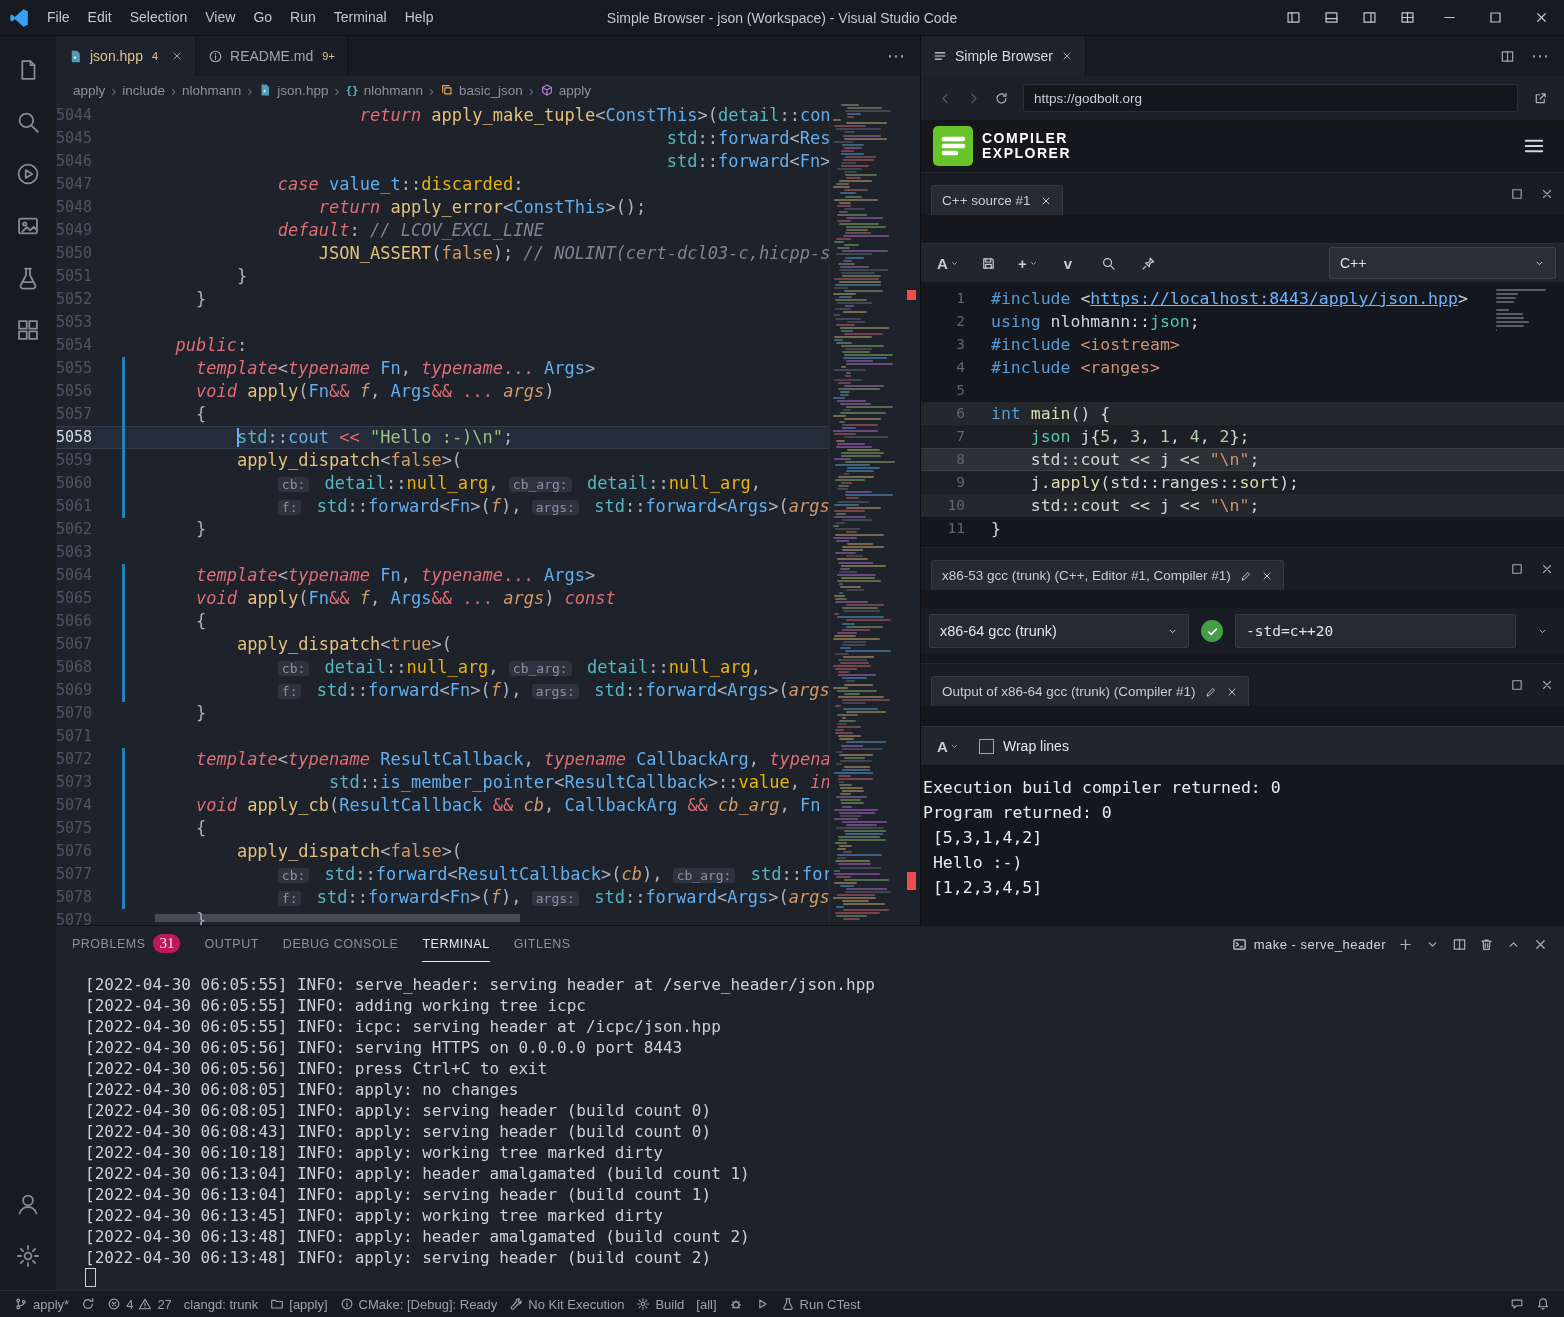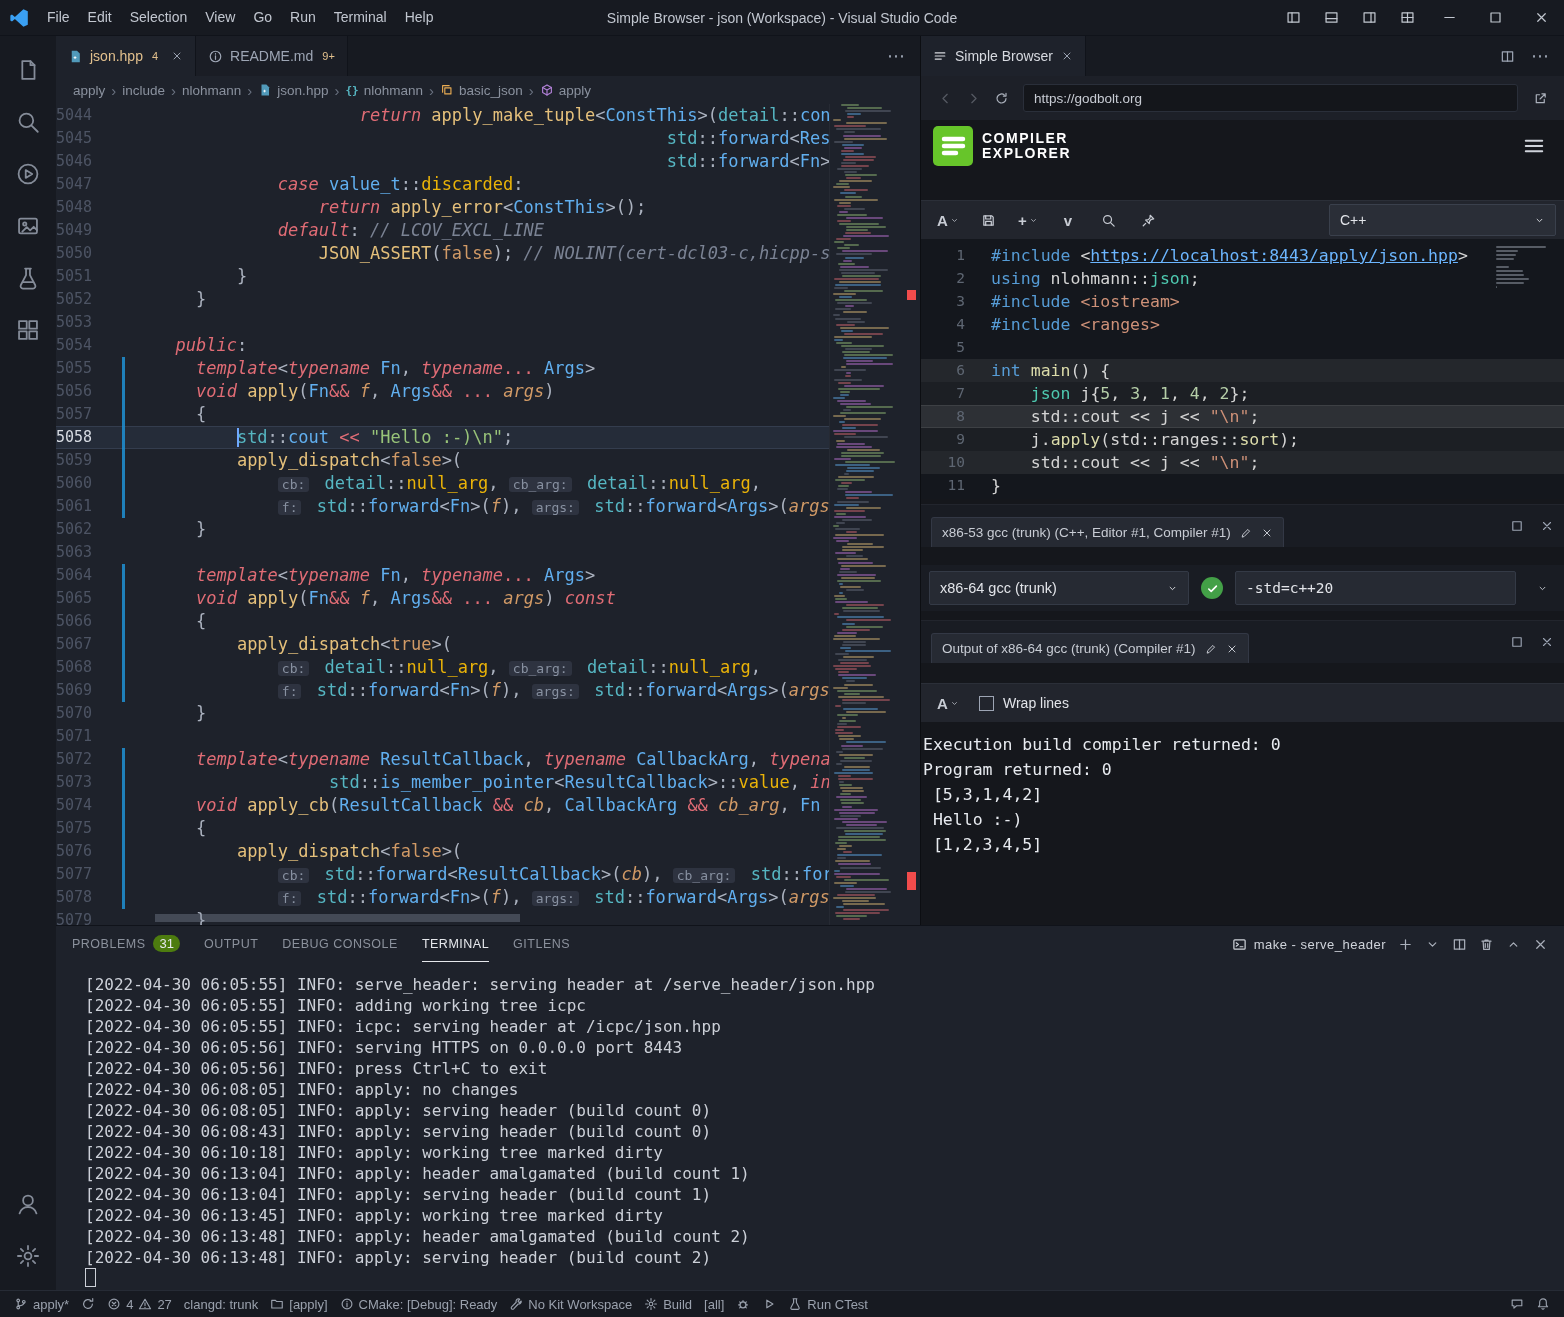--- a/index.html
+++ b/index.html
@@ -147,21 +147,21 @@
   .wrap-label{font-size:14px;color:#e2e4e9;font-weight:normal;}
   .out-text{font-family:"DejaVu Sans Mono",monospace;font-size:16.5px;line-height:25px;color:#e8ebf0;
             padding:10px 0 0 2px;white-space:pre;}
 
   
   .bottom-panel{position:absolute;top:925px;left:56px;width:1508px;height:365px;background:#1e222b;
                 border-top:1px solid #10131a;box-sizing:border-box;}
   .panel-tabs{height:36px;display:flex;align-items:stretch;padding-left:16px;gap:24px;font-size:12.5px;letter-spacing:.5px;color:#8b919c;}
   .ptab{display:flex;align-items:center;gap:8px;cursor:default;border-bottom:1px solid transparent;}
   .ptab.active{color:#e6e8ec;border-bottom-color:#e6e8ec;}
-  .pbadge{background:#4d7c0f;color:#e6e8ec;border-radius:9px;padding:1px 6px;font-size:13px;letter-spacing:0;}
+  .pbadge{background:#be185d;color:#e6e8ec;border-radius:9px;padding:1px 6px;font-size:15px;letter-spacing:0;font-family:Liberation Serif, serif;}
   .panel-actions{margin-left:auto;display:flex;align-items:center;gap:12px;padding-right:16px;color:#aab0bb;font-size:13px;}
   .panel-actions svg{width:15px;height:15px}
   .task-label{display:flex;align-items:center;gap:7px;color:#cfd3da;}
   .terminal{padding:12px 0 0 29px;font-family:"DejaVu Sans Mono",monospace;font-size:16px;line-height:21px;color:#ccd0d8;white-space:pre;}
   .term-cursor{display:inline-block;width:9px;height:17px;border:1px solid #ccd0d8;vertical-align:-3px;}
 
   
   .statusbar{position:absolute;bottom:0;left:0;width:100%;height:27px;background:#171a21;border-top:1px solid #262b35;
              display:flex;align-items:center;font-size:13px;color:#9aa1ad;padding:0 8px;box-sizing:border-box;}
   .sb-item{display:flex;align-items:center;gap:5px;padding:0 6px;height:100%;white-space:nowrap;}
@@ -706,20 +706,42 @@
           <div>COMPILER</div>
             <div>EXPLORER</div>
         </span>
         <span class="ce-burger">
             <svg viewBox="0 0 16 16" width="16" height="16" fill="none" stroke="currentColor" stroke-width="1.3" stroke-linecap="round" stroke-linejoin="round">
               <path d="M2.5 4.5h11M2.5 8h11M2.5 11.5h11"></path>
             </svg>
           </span>
       </div>
 
+      <div class="ce-tabrow">
+        <div class="ce-tab">
+          <span>C++ source #1</span>
+          <span>
+              <svg viewBox="0 0 16 16" width="16" height="16" fill="none" stroke="currentColor" stroke-width="1.3" stroke-linecap="round" stroke-linejoin="round">
+                <path d="M4 4l8 8M12 4l-8 8"></path>
+              </svg>
+            </span>
+        </div>
+        <div class="ce-winbtns">
+          <span>
+              <svg viewBox="0 0 16 16" width="16" height="16" fill="none" stroke="currentColor" stroke-width="1.3" stroke-linecap="round" stroke-linejoin="round">
+                <rect x="3.2" y="3.2" width="9.6" height="9.6"></rect>
+              </svg>
+            </span>
+          <span>
+              <svg viewBox="0 0 16 16" width="16" height="16" fill="none" stroke="currentColor" stroke-width="1.3" stroke-linecap="round" stroke-linejoin="round">
+                <path d="M4 4l8 8M12 4l-8 8"></path>
+              </svg>
+            </span>
+        </div>
+      </div>
       <div class="ce-gap"></div>
       <div class="ce-toolbar">
         <span class="ce-btn">
             <span>A</span>
             <span class="mini-caret">
               <svg viewBox="0 0 16 16" width="16" height="16" fill="none" stroke="currentColor" stroke-width="1.3" stroke-linecap="round" stroke-linejoin="round">
                 <path d="M4.5 6.2L8 9.7l3.5-3.5"></path>
               </svg>
             </span>
           </span>
@@ -974,21 +996,21 @@
               <path d="M8 7.2V11M8 5v.4"></path>
             </svg>
           </span>
           <span>CMake: [Debug]: Ready</span>
         </div><div class="sb-item">
           <span class="sb-ic">
             <svg viewBox="0 0 16 16" width="16" height="16" fill="none" stroke="currentColor" stroke-width="1.3" stroke-linecap="round" stroke-linejoin="round">
               <path d="M11 2a3 3 0 0 0-2.8 4L3 11.2a1.6 1.6 0 1 0 2.3 2.3L10.5 8A3 3 0 0 0 14 4.6l-2 2-1.8-1.8 2-2A3 3 0 0 0 11 2z"></path>
             </svg>
           </span>
-          <span>No Kit Workspace</span>
+          <span>No Kit Execution</span>
         </div><div class="sb-item">
           <span class="sb-ic">
             <svg viewBox="0 0 16 16" width="16" height="16" fill="none" stroke="currentColor" stroke-width="1.3" stroke-linecap="round" stroke-linejoin="round">
               <circle cx="8" cy="8" r="2.1"></circle>
               <path d="M8 1.8v2M8 12.2v2M1.8 8h2M12.2 8h2M3.6 3.6l1.4 1.4M11 11l1.4 1.4M12.4 3.6L11 5M5 11l-1.4 1.4"></path>
             </svg>
           </span>
           <span>Build</span>
         </div><div class="sb-item">
           <span>[all]</span>

